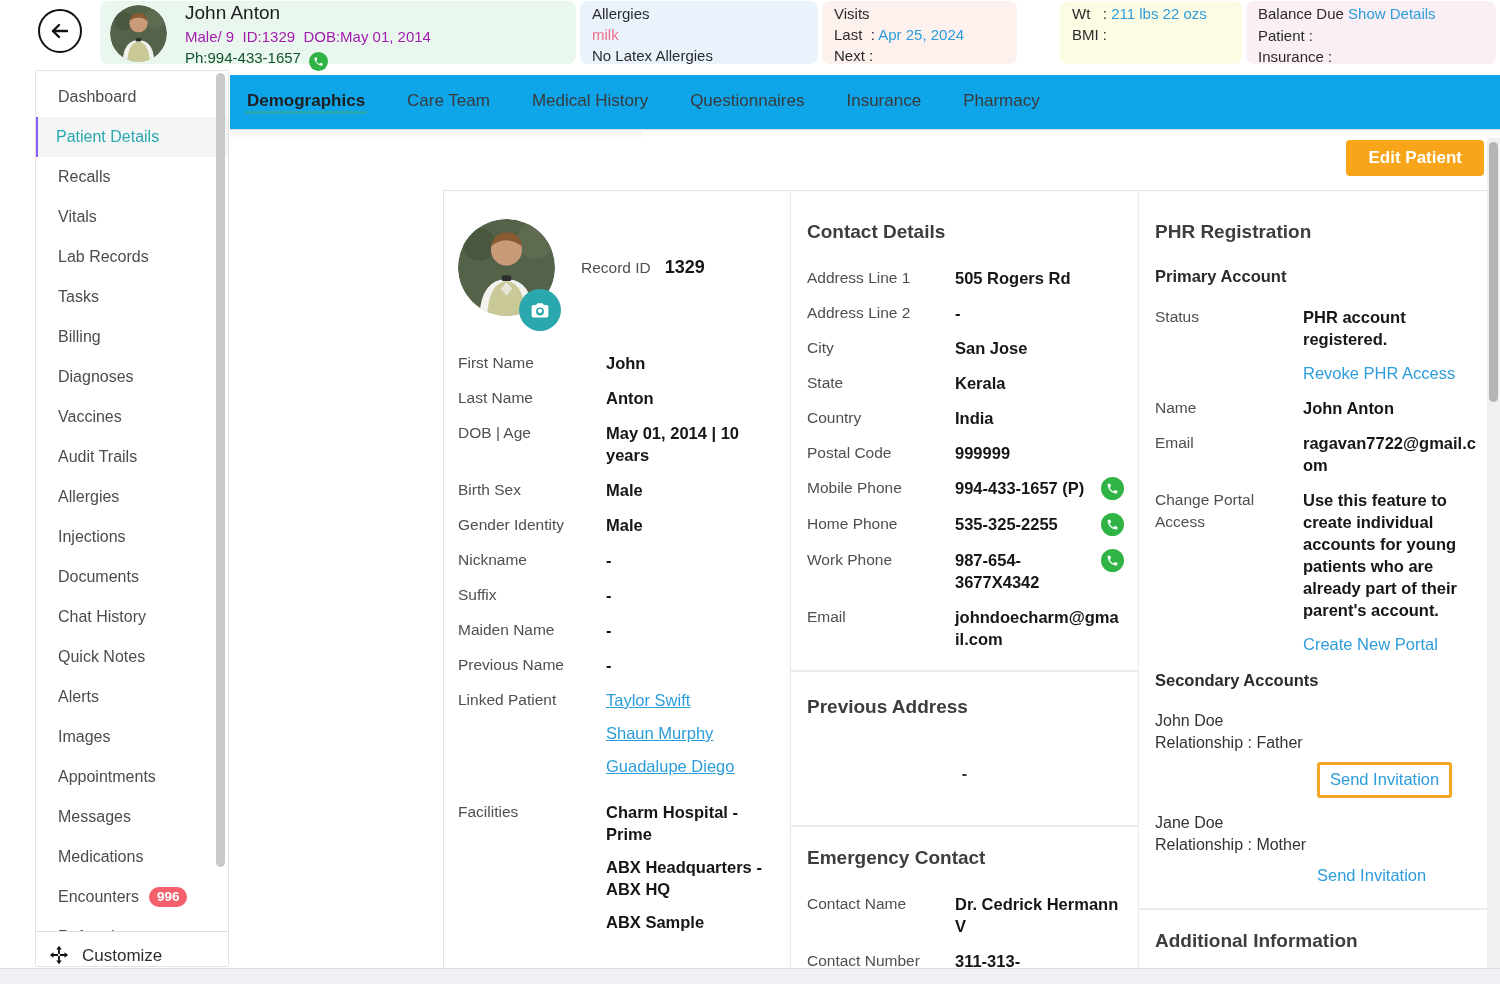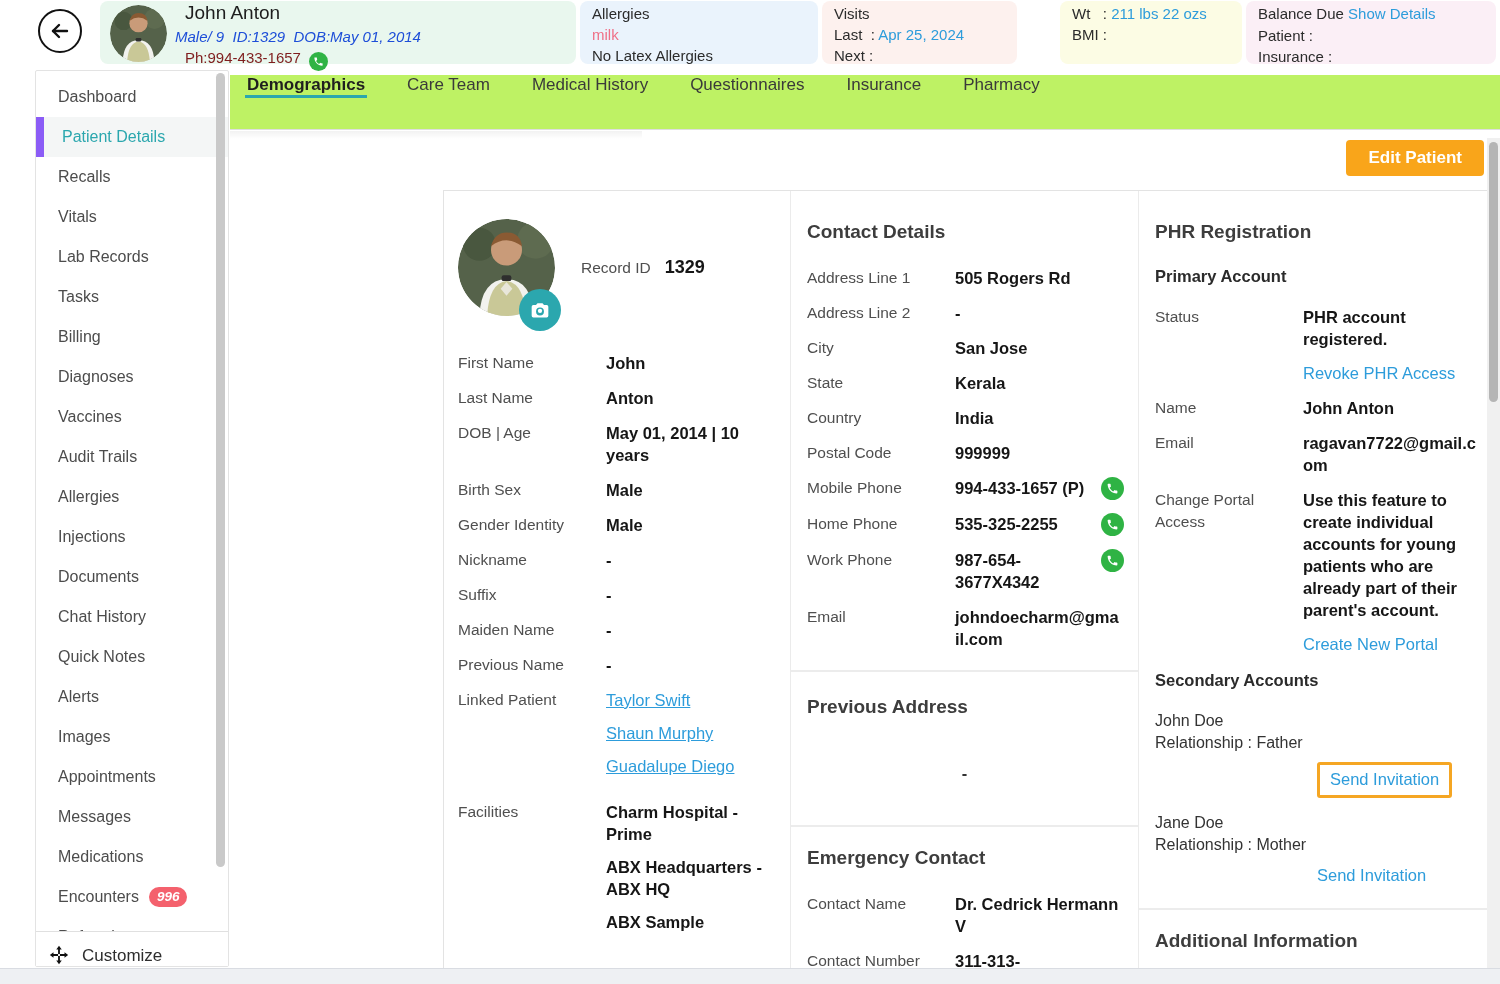--- a/index.html
+++ b/index.html
@@ -11,42 +11,42 @@
   .back-btn { position:absolute; left:38px; top:9px; width:44px; height:44px; border-radius:50%;
               border:2.5px solid #111; background:#fff; display:flex; align-items:center; justify-content:center; cursor:pointer; }
   .hdr-panel { position:absolute; top:1px; height:63px; border-radius:8px; padding:2px 12px; font-size:15px; line-height:21px; color:#2b2b2b; }
   .panel-patient { left:100px; width:476px; background:#e9f7ee; }
   .panel-allergy { left:580px; width:238px; background:#eaf3fc; }
   .panel-visits  { left:822px; width:195px; background:#fdf1ee; }
   .panel-weight  { left:1060px; width:182px; background:#fcfce4; }
   .panel-balance { left:1246px; width:250px; background:#fbeff6; }
   .p-photo { position:absolute; left:10px; top:4px; width:57px; height:57px; border-radius:50%; overflow:hidden; }
   .p-name { position:absolute; left:85px; top:1px; font-size:19px; color:#1d1d1d; }
-  .p-summary { position:absolute; left:75px; top:25px; font-size:15px; color:#1d4ed8; white-space:pre-wrap;font-style:italic; }
-  .p-phone { position:absolute; left:85px; top:46px; font-size:15px; color:#7f1d1d; }
+  .p-summary { position:absolute; left:85px; top:25px; font-size:15px; color:#a21caf; white-space:pre-wrap; }
+  .p-phone { position:absolute; left:85px; top:46px; font-size:15px; color:#14532d; }
   .phone-dot { display:inline-flex; width:19px; height:19px; border-radius:50%; background:#2fb344; align-items:center; justify-content:center; vertical-align:-4px; margin-left:8px; }
   .pink { color:#ef7087; }
   .blue { color:#2d9cdb; }
   .pre  { white-space:pre-wrap; }
 
   
   .sidebar { position:absolute; left:35px; top:70px; width:194px; height:897px; background:#fff;
              border:1px solid #e3e3e3; border-radius:2px; }
   .side-list { position:absolute; left:0; top:0; width:100%; height:861px; overflow:hidden; }
   .side-item { height:40px; line-height:40px; padding-left:22px; font-size:16px; color:#4c4c4c; cursor:pointer; white-space:nowrap; }
-  .side-item.active { background:#f4f6f6; color:#2ba7ae; border-left:8px solid #8b5cf6; padding-left:18px; }
+  .side-item.active { background:#f4f6f6; color:#2ba7ae; border-left:2px solid #8b5cf6; padding-left:18px; }
   .side-badge { display:inline-block; margin-left:10px; background:#f4616d; color:#fff; font-size:13.5px; font-weight:bold;
-                line-height:20px; padding:0 8px; border-radius:11px; vertical-align:1px;font-style:italic; }
+                line-height:20px; padding:0 8px; border-radius:11px; vertical-align:1px; }
   .side-scroll { position:absolute; right:3px; top:2px; width:9px; height:794px; background:#c9c9c9; border-radius:5px; }
   .customize { position:absolute; left:0; bottom:0; width:100%; height:35px; border-top:1px solid #e0e0e0;
                display:flex; align-items:flex-end; gap:12px; padding-left:12px; font-size:17px; color:#2e2e2e; cursor:pointer; background:#fff;}
 
   
   .tabbar { position:absolute; left:230px; top:75px; width:1270px; height:55px; border-bottom:1px solid #dedede;
-            display:flex; align-items:flex-start; gap:38px; padding-left:15px; background:#bef264; }
+            display:flex; align-items:center; gap:38px; padding-left:15px; background:#0ea5e9; }
   .tab { font-size:17px; color:#3a3a3a; display:flex; align-items:center; cursor:pointer; border-bottom:3px solid transparent; padding:0 2px; }
   .tab.active { font-weight:bold; color:#1f1f1f; border-bottom-color:#2ba7ae; }
   .tab-shadow { position:absolute; left:230px; top:131px; width:412px; height:8px;
                 background:linear-gradient(to bottom, rgba(0,0,0,0.05), rgba(0,0,0,0)); }
 
   
   .edit-btn { position:absolute; right:16px; top:140px; height:36px; padding:0 22px; background:#f9a51a; color:#fff;
               font-size:17px; font-weight:bold; border:none; border-radius:4px; cursor:pointer; }
 
   

